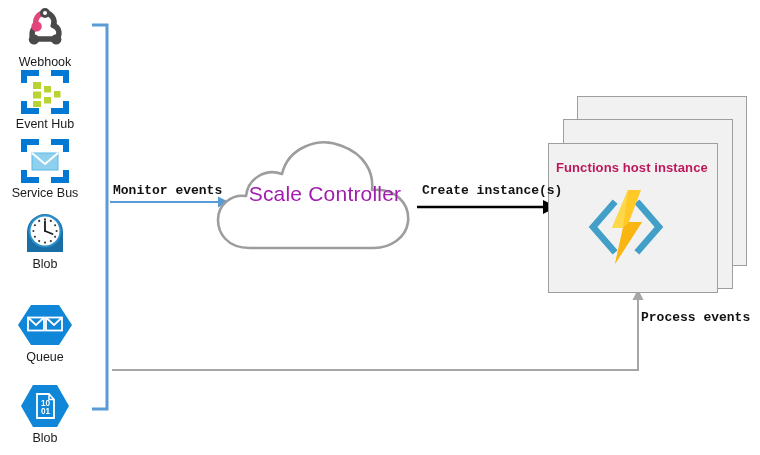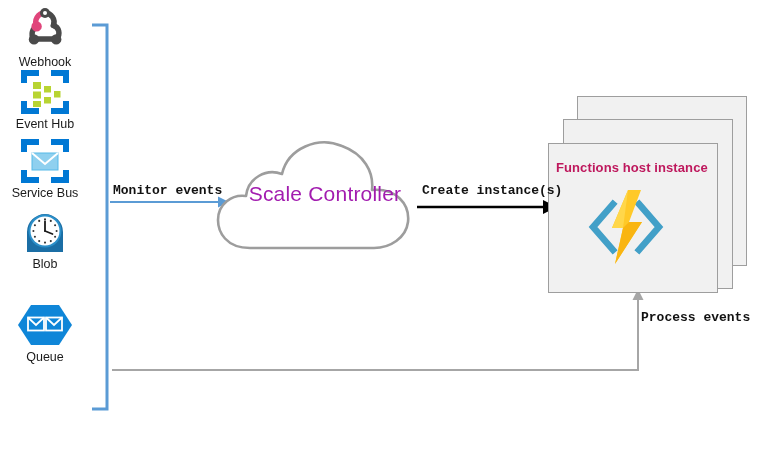--- a/index.html
+++ b/index.html
@@ -148,20 +148,32 @@
         <polygon points="14,3 42,3 55,23 42,43 14,43 1,23" fill="#0f86d8"></polygon>
         <rect x="11" y="15.5" width="16" height="13" fill="none" stroke="#ffffff" stroke-width="1.8"></rect>
         <path d="M11 15.5 L19 23 L27 15.5" fill="none" stroke="#ffffff" stroke-width="1.8"></path>
         <rect x="29" y="15.5" width="16" height="13" fill="none" stroke="#ffffff" stroke-width="1.8"></rect>
         <path d="M29 15.5 L37 23 L45 15.5" fill="none" stroke="#ffffff" stroke-width="1.8"></path>
       </svg>
     </div>
     <div class="cap">Queue</div>
   </div>
 
+  <div class="trigger" style="left:2px;top:382px;">
+    <div class="glyph">
+      <svg width="52" height="48" viewBox="0 0 52 48">
+        <polygon points="14,3 38,3 50,24 38,45 14,45 2,24" fill="#0f86d8"></polygon>
+        <path d="M18 12 L30 12 L35 17.5 L35 36 L18 36 Z" fill="none" stroke="#ffffff" stroke-width="1.8"></path>
+        <path d="M30 12 L30 17.5 L35 17.5" fill="none" stroke="#ffffff" stroke-width="1.5"></path>
+        <text x="26.5" y="23.6" font-family="Liberation Sans, sans-serif" font-size="8.2" font-weight="bold" fill="#ffffff" text-anchor="middle">10</text>
+        <text x="26.5" y="32.4" font-family="Liberation Sans, sans-serif" font-size="8.2" font-weight="bold" fill="#ffffff" text-anchor="middle">01</text>
+      </svg>
+    </div>
+    <div class="cap">Blob</div>
+  </div>
 
   <svg id="cloud-wrap" class="abs" width="222" height="148" viewBox="0 0 222 148">
     <path d="M36 136
              C 12 136, 4 120, 4 108
              C 4 92, 18 82, 32 84
              C 34 66, 52 56, 68 62
              C 74 36, 104 24, 128 34
              C 150 42, 160 60, 158 78
              C 182 76, 196 92, 194 110
              C 192 126, 176 136, 160 136 Z" fill="#ffffff" stroke="#9d9d9d" stroke-width="2.6" stroke-linejoin="round"></path>

